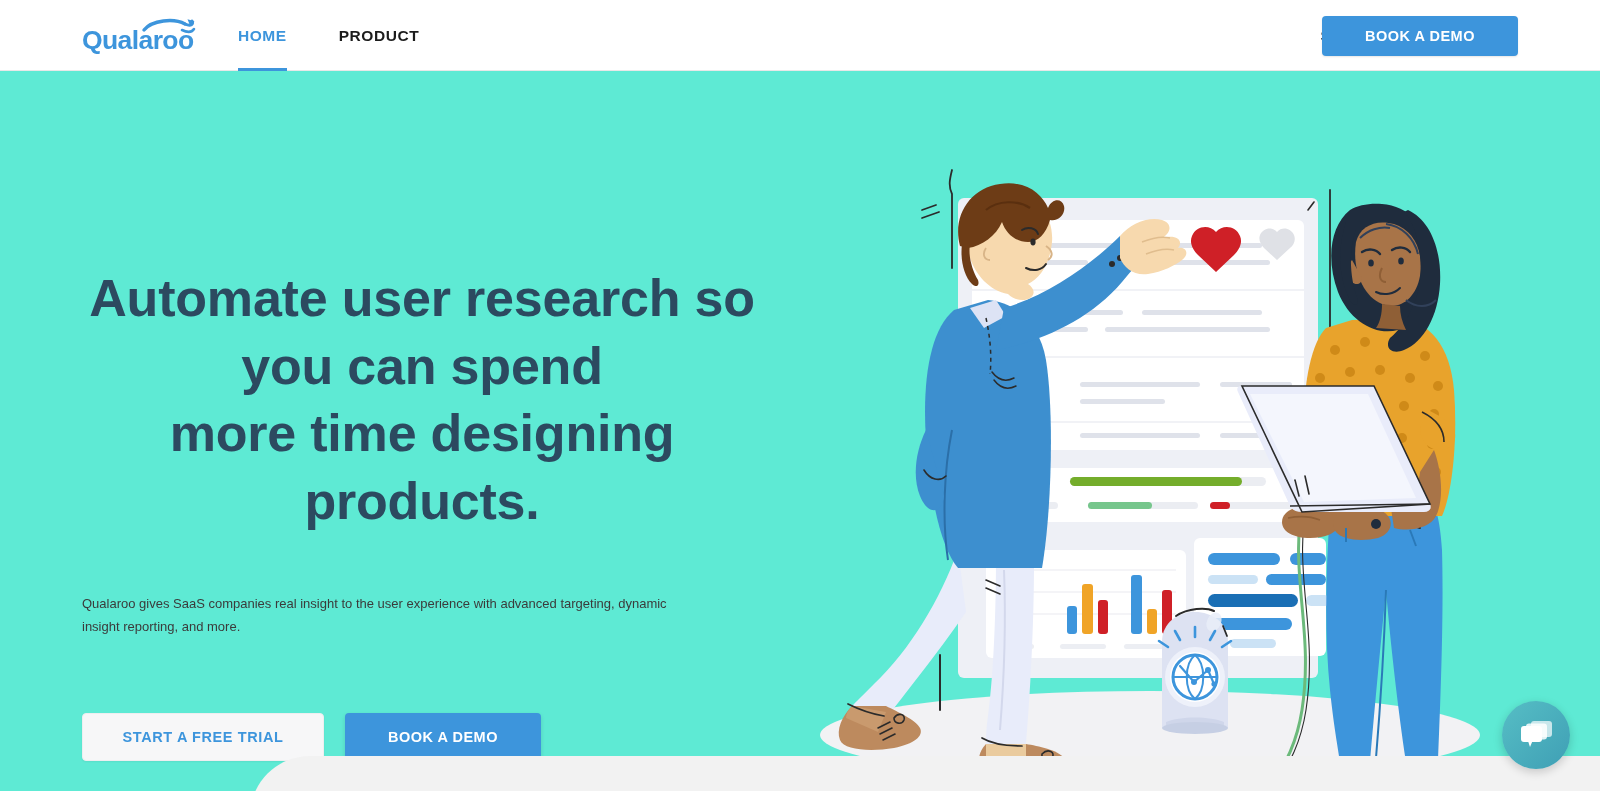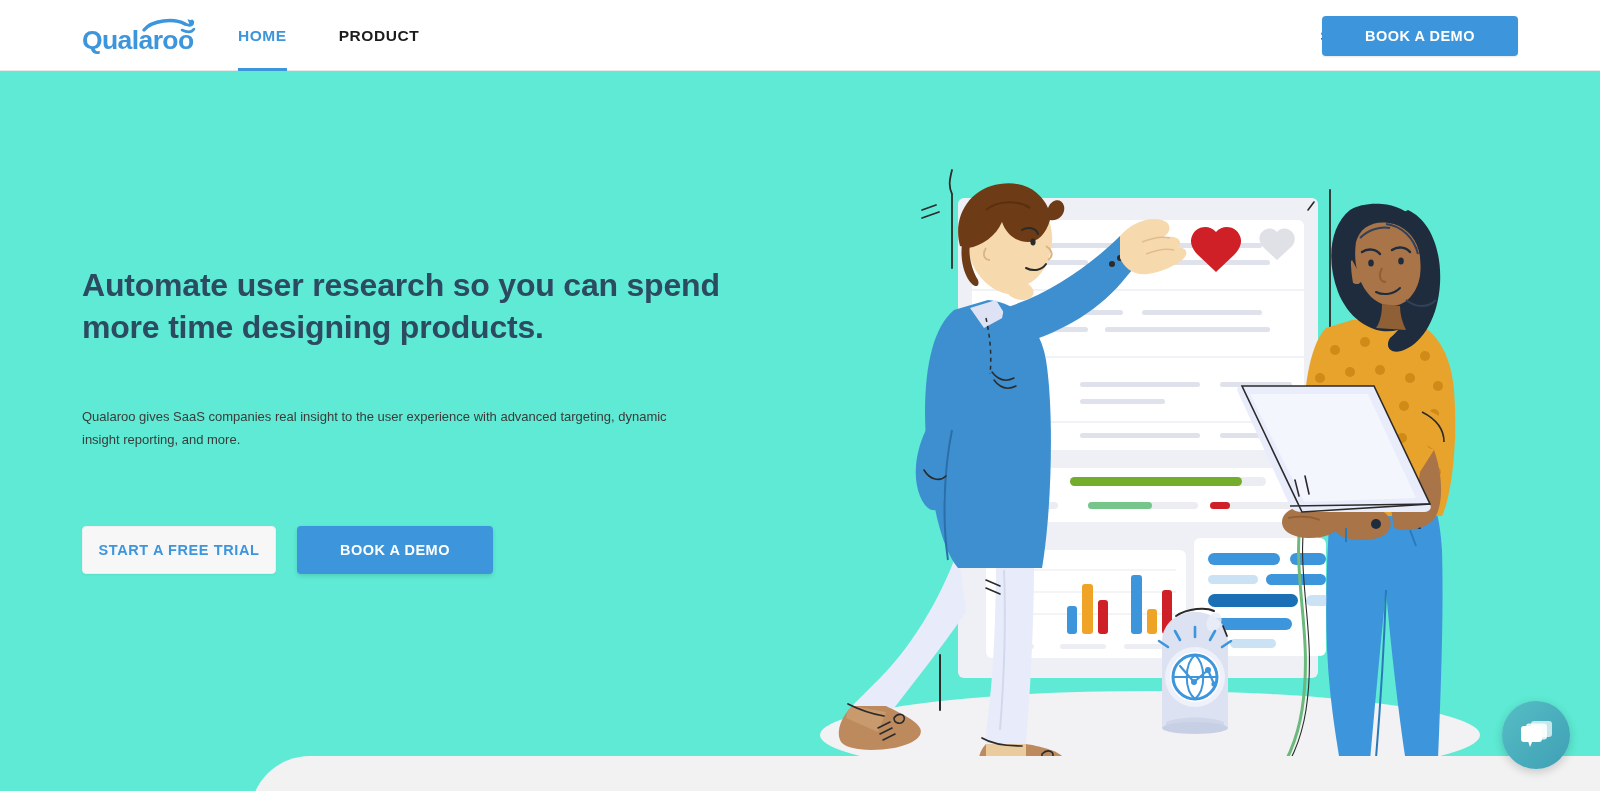--- a/index.html
+++ b/index.html
@@ -44,30 +44,30 @@
     position:absolute; right:82px; top:16px; width:196px; height:40px;
     background:#3d95dc; border:none; border-radius:4px; color:#fff;
     font-family:"Liberation Sans", sans-serif;
     font-size:14.5px; font-weight:700; letter-spacing:.5px; cursor:pointer;
     box-shadow: 0 1px 2px rgba(0,0,0,.10);
   }
 
   
   .hero-text { position:absolute; left:82px; top:265px; width:680px; }
   .hero-h1 {
-    font-size:32px; line-height:1.30; font-weight:700; color:#2c4a60;
-    letter-spacing:-.2px; margin:0;
+    font-size:52px; line-height:1.30; font-weight:700; color:#2c4a60;
+    letter-spacing:-.2px; margin:0;text-align:center;
   }
   .hero-p {
     margin-top:58px; font-size:13px; line-height:1.76; color:#3b3b3b; max-width:600px;
     font-weight:400;
   }
   .cta-row { margin-top:74px; display:flex; align-items:center; gap:21px; }
   .btn-trial {
-    width:194px; height:48px; background:#f7f7f8; border:1px solid #eeeef0; border-radius:4px;
+    width:242px; height:48px; background:#f7f7f8; border:1px solid #eeeef0; border-radius:4px;
     color:#3d95dc; font-family:"Liberation Sans", sans-serif;
     font-size:14.5px; font-weight:700; letter-spacing:.6px; cursor:pointer;
     box-shadow:0 1px 2px rgba(0,0,0,.05);
   }
   .btn-demo2 {
     width:196px; height:48px; background:#3d95dc; border:none; border-radius:4px; color:#fff;
     font-family:"Liberation Sans", sans-serif;
     font-size:14.5px; font-weight:700; letter-spacing:.5px; cursor:pointer;
     box-shadow:0 2px 4px rgba(0,0,0,.13);
   }

